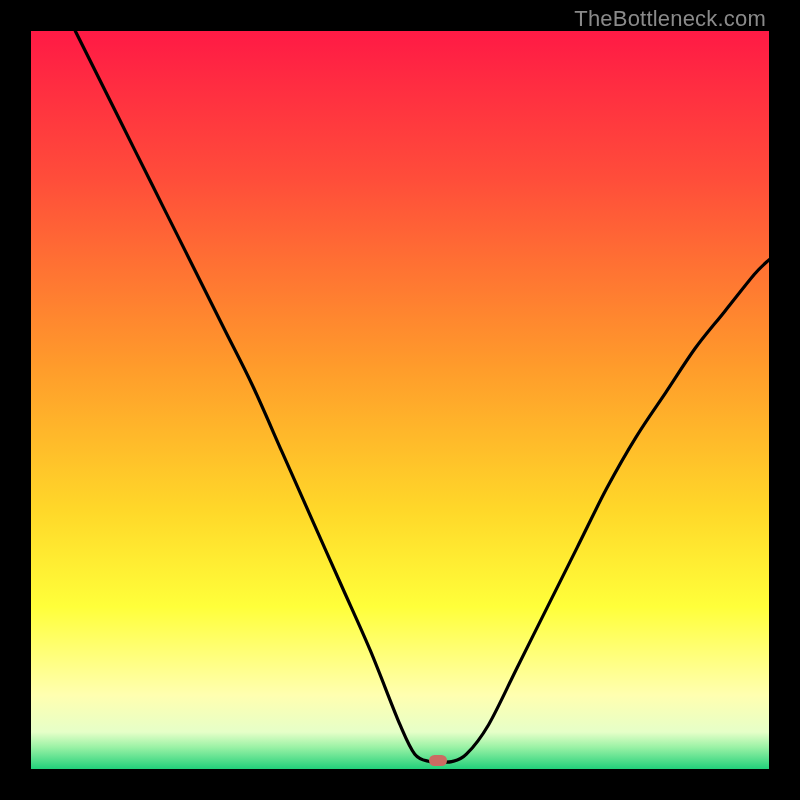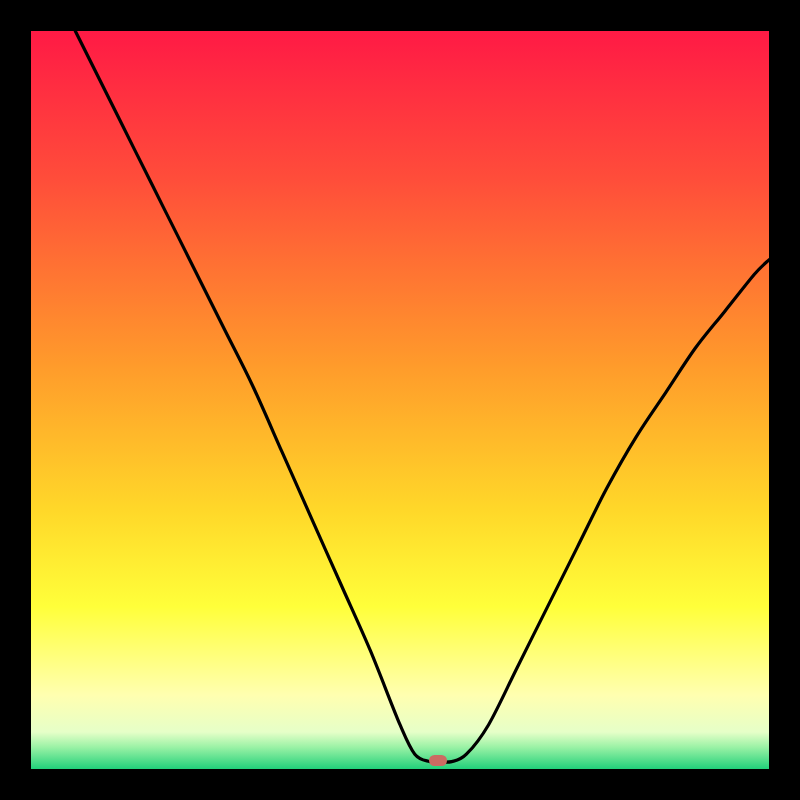--- a/index.html
+++ b/index.html
@@ -53,13 +53,14 @@
 
 <div class="chart-wrap">
   <div class="plot-area" id="plot-area" style="background: linear-gradient(rgb(255, 26, 69) 0%, rgb(255, 77, 58) 20%, rgb(255, 154, 43) 45%, rgb(255, 216, 41) 65%, rgb(255, 255, 58) 78%, rgb(255, 255, 176) 90%, rgb(230, 255, 200) 95%, rgb(156, 242, 166) 97%, rgb(33, 208, 122) 100%);"></div>
 
   <svg class="curve" id="curve-svg" viewBox="0 0 738 738" preserveAspectRatio="none">
     <path id="curve-path" d="M 44.3 0.0 C 49.2 9.8, 64.0 39.4, 73.8 59.0 C 83.6 78.7, 93.5 98.4, 103.3 118.1 C 113.2 137.8, 123.0 157.4, 132.8 177.1 C 142.7 196.8, 152.5 216.5, 162.4 236.2 C 172.2 255.8, 182.0 275.5, 191.9 295.2 C 201.7 314.9, 211.6 333.3, 221.4 354.2 C 231.2 375.2, 241.1 398.5, 250.9 420.7 C 260.8 442.8, 270.6 464.9, 280.4 487.1 C 290.3 509.2, 300.1 531.4, 310.0 553.5 C 319.8 575.6, 329.6 596.5, 339.5 619.9 C 349.3 643.3, 361.6 676.5, 369.0 693.7 C 376.4 710.9, 378.8 717.1, 383.8 723.2 C 388.7 729.4, 394.8 729.4, 398.5 730.6 C 402.2 731.9, 402.2 730.6, 405.9 730.6 C 409.6 730.6, 415.7 731.9, 420.7 730.6 C 425.6 729.4, 429.3 729.4, 435.4 723.2 C 441.6 717.1, 448.9 708.5, 457.6 693.7 C 466.2 679.0, 477.2 654.4, 487.1 634.7 C 496.9 615.0, 506.8 595.3, 516.6 575.6 C 526.4 556.0, 536.3 536.3, 546.1 516.6 C 556.0 496.9, 565.8 476.0, 575.6 457.6 C 585.5 439.1, 595.3 421.9, 605.2 405.9 C 615.0 389.9, 624.8 376.4, 634.7 361.6 C 644.5 346.9, 654.4 330.9, 664.2 317.3 C 674.0 303.8, 683.9 292.7, 693.7 280.4 C 703.6 268.1, 715.9 252.1, 723.2 243.5 C 730.6 234.9, 735.5 231.2, 738.0 228.8" stroke="#000000" stroke-width="3.2" fill="none" stroke-linejoin="round" stroke-linecap="round"></path>
   </svg>
 
   <div class="marker" id="marker" style="left: 429.376px; top: 754.644px; width: 18px; height: 11px; background: rgb(203, 107, 98);"></div>
 
+  <div class="watermark">TheBottleneck.com</div>
 </div>
 
 </body></html>

